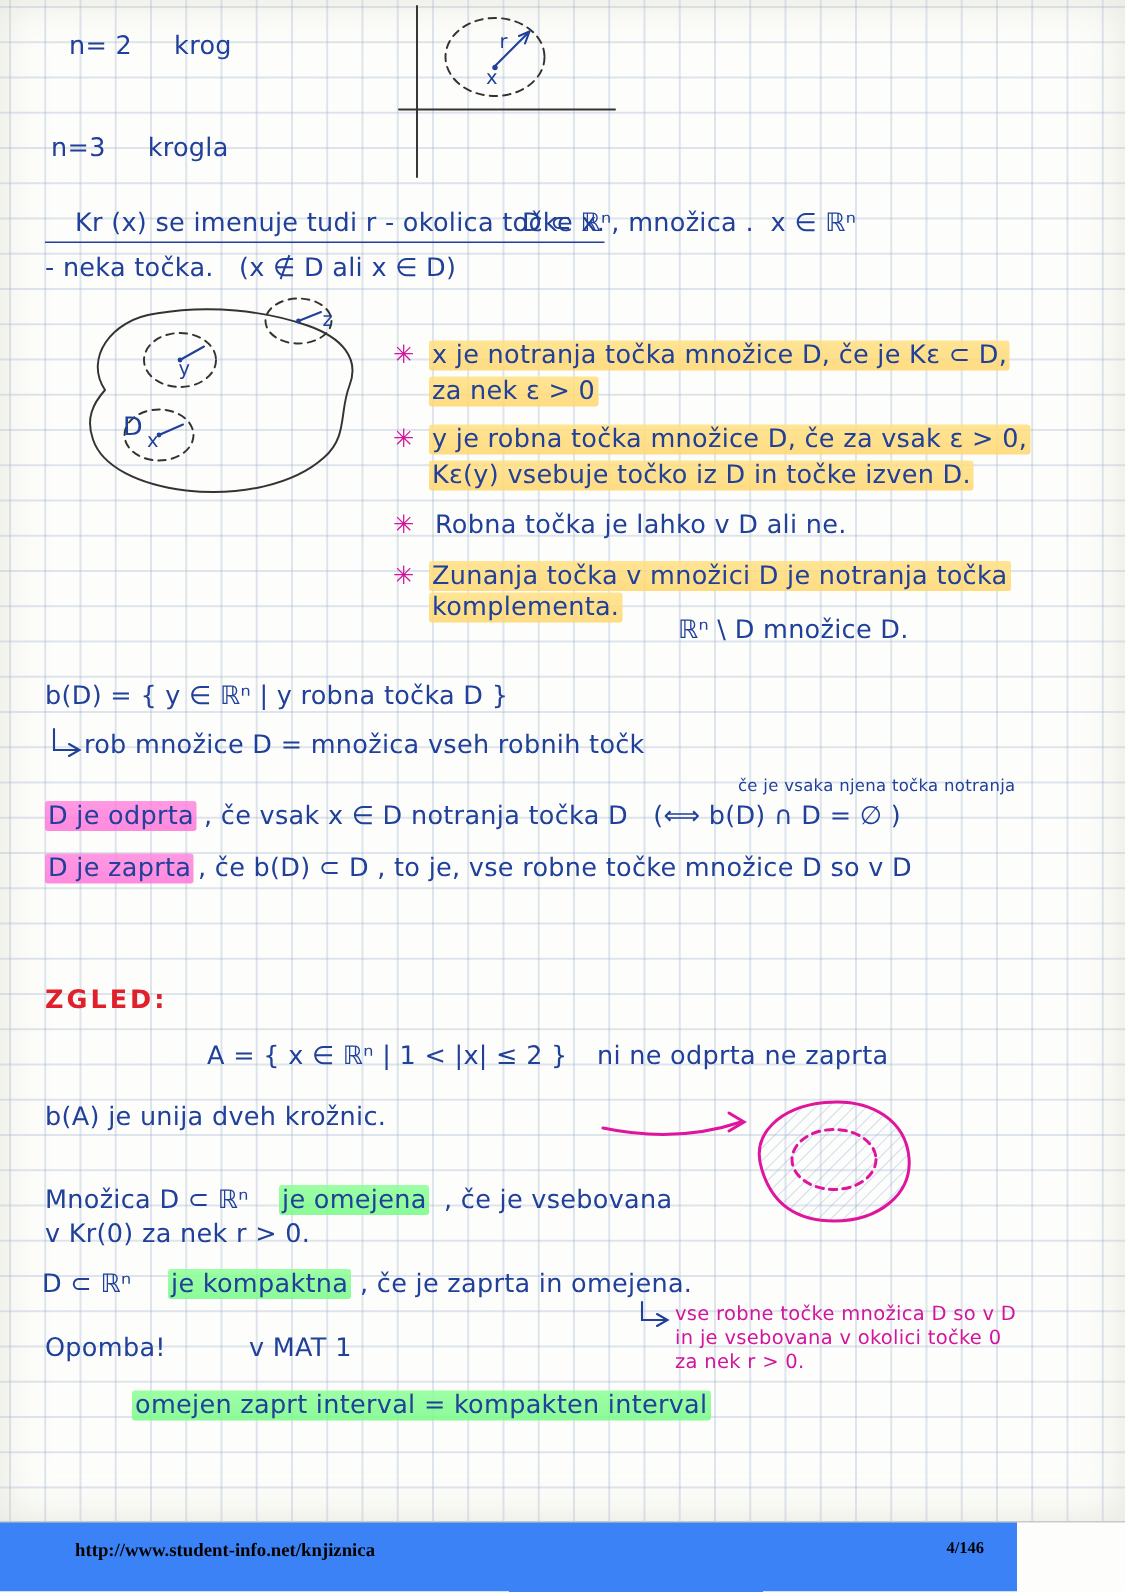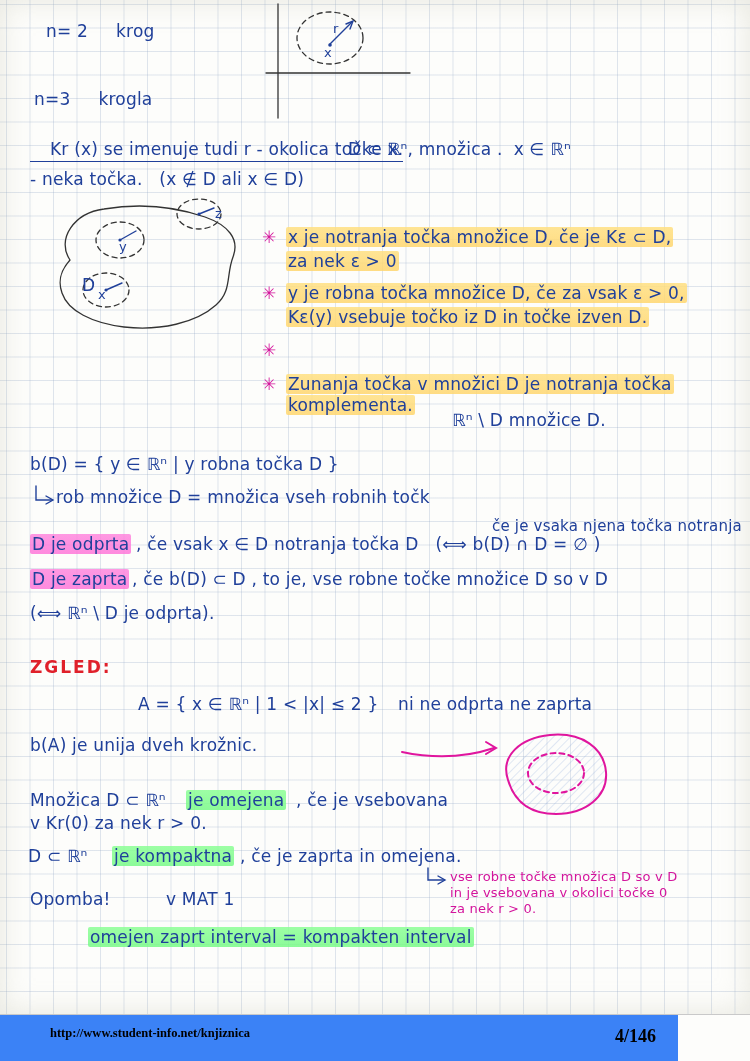--- a/index.html
+++ b/index.html
@@ -34,21 +34,21 @@
     font-size:15px;
     letter-spacing:0.2px;
     line-height:1.15;
     position:absolute;
     white-space:pre;
   }
   .ink-pink{color:#d3149c;}
   .ink-red{color:#e0202a;}
   .big{font-size:17px;}
   .sm{font-size:13px;}
-  .xsm{font-size:15px;}
+  .xsm{font-size:11px;}
   .hl-yellow{
     background:linear-gradient(to bottom, rgba(255,224,130,0.85), rgba(255,214,110,0.85));
     padding:0 2px;border-radius:2px;
   }
   .hl-pink{
     background:linear-gradient(to bottom, rgba(255,128,220,0.8), rgba(255,110,215,0.8));
     padding:0 2px;border-radius:2px;
   }
   .hl-green{
     background:linear-gradient(to bottom, rgba(140,255,150,0.85), rgba(120,250,135,0.85));
@@ -66,21 +66,21 @@
     position:absolute;left:0;top:0;width:750px;height:1px;background:#c9c9c9;
   }
   .footer-url{
     position:absolute;left:50px;top:12px;
     font-family:"Liberation Serif", serif;
     font-size:12.5px;font-weight:bold;color:#000;
   }
   .footer-page{
     position:absolute;right:22px;top:12px;
     font-family:"Liberation Serif", serif;
-    font-size:18px;font-weight:bold;color:#000;
+    font-size:11px;font-weight:bold;color:#000;
   }
   svg{position:absolute;overflow:visible;}
   .stroke-blue{stroke:#20409a;fill:none;stroke-width:1.4;stroke-linecap:round;}
   .stroke-black{stroke:#333;fill:none;stroke-width:1.3;stroke-linecap:round;}
   .stroke-pink{stroke:#e0159e;fill:none;stroke-width:2;stroke-linecap:round;}
   .dash{stroke-dasharray:5 4;}
 </style>
 </head>
 <body>
 
@@ -127,20 +127,21 @@
 
   <div class="hand big ink-pink" style="left:262px;top:228px;">✳</div>
   <div class="hand big" style="left:286px;top:228px;"><span class="hl-yellow">x je notranja točka množice D, če je Kε ⊂ D,</span></div>
   <div class="hand big" style="left:286px;top:252px;"><span class="hl-yellow">za nek ε &gt; 0</span></div>
 
   <div class="hand big ink-pink" style="left:262px;top:284px;">✳</div>
   <div class="hand big" style="left:286px;top:284px;"><span class="hl-yellow">y je robna točka množice D, če za vsak ε &gt; 0,</span></div>
   <div class="hand big" style="left:286px;top:308px;"><span class="hl-yellow">Kε(y) vsebuje točko iz D in točke izven D.</span></div>
 
   <div class="hand big ink-pink" style="left:262px;top:341px;">✳</div>
+  <div class="hand big" style="left:290px;top:341px;">Robna točka je lahko v D ali ne.</div>
 
   <div class="hand big ink-pink" style="left:262px;top:375px;">✳</div>
   <div class="hand big" style="left:286px;top:375px;"><span class="hl-yellow">Zunanja točka v množici D je notranja točka</span></div>
   <div class="hand big" style="left:286px;top:396px;"><span class="hl-yellow">komplementa.</span></div>
   <div class="hand big" style="left:452px;top:411px;">ℝⁿ \ D množice D.</div>
 
   <div class="hand big" style="left:30px;top:455px;">b(D) = { y ∈ ℝⁿ | y robna točka D }</div>
   <svg style="left:0;top:0;width:750px;height:1014px;">
     <path class="stroke-blue" d="M36,486 L36,500 L52,500"></path>
     <path class="stroke-blue" d="M46,496 L53,500 L46,504"></path>
@@ -150,21 +151,20 @@
     <path class="stroke-pink" d="M486,742 L496,748 L486,754"></path>
   </svg>
   <div class="hand big" style="left:56px;top:488px;">rob množice D = množica vseh robnih točk</div>
 
   <div class="hand big" style="left:30px;top:535px;"><span class="hl-pink">D je odprta</span></div>
   <div class="hand big" style="left:136px;top:535px;">, če vsak x ∈ D notranja točka D   (⟺ b(D) ∩ D = ∅ )</div>
   <div class="hand xsm" style="left:492px;top:518px;">če je vsaka njena točka notranja</div>
 
   <div class="hand big" style="left:30px;top:570px;"><span class="hl-pink">D je zaprta</span></div>
   <div class="hand big" style="left:132px;top:570px;">, če b(D) ⊂ D , to je, vse robne točke množice D so v D</div>
-  <div class="hand big" style="left:30px;top:604px;">(⟺ ℝⁿ \ D je odprta).</div>
 
   <div class="hand big ink-red" style="left:30px;top:658px;font-weight:bold;letter-spacing:2px;">ZGLED:</div>
   <div class="hand big" style="left:138px;top:695px;">A = { x ∈ ℝⁿ | 1 &lt; |x| ≤ 2 }</div>
   <div class="hand big" style="left:398px;top:695px;">ni ne odprta ne zaprta</div>
   <div class="hand big" style="left:30px;top:736px;">b(A) je unija dveh krožnic.</div>
 
   <svg style="left:0;top:0;width:750px;height:1014px;">
     <defs>
       <pattern id="hatch" width="6" height="6" patternUnits="userSpaceOnUse" patternTransform="rotate(45)">
         <line x1="0" y1="0" x2="0" y2="6" stroke="#7fa0d8" stroke-width="0.8"></line>

